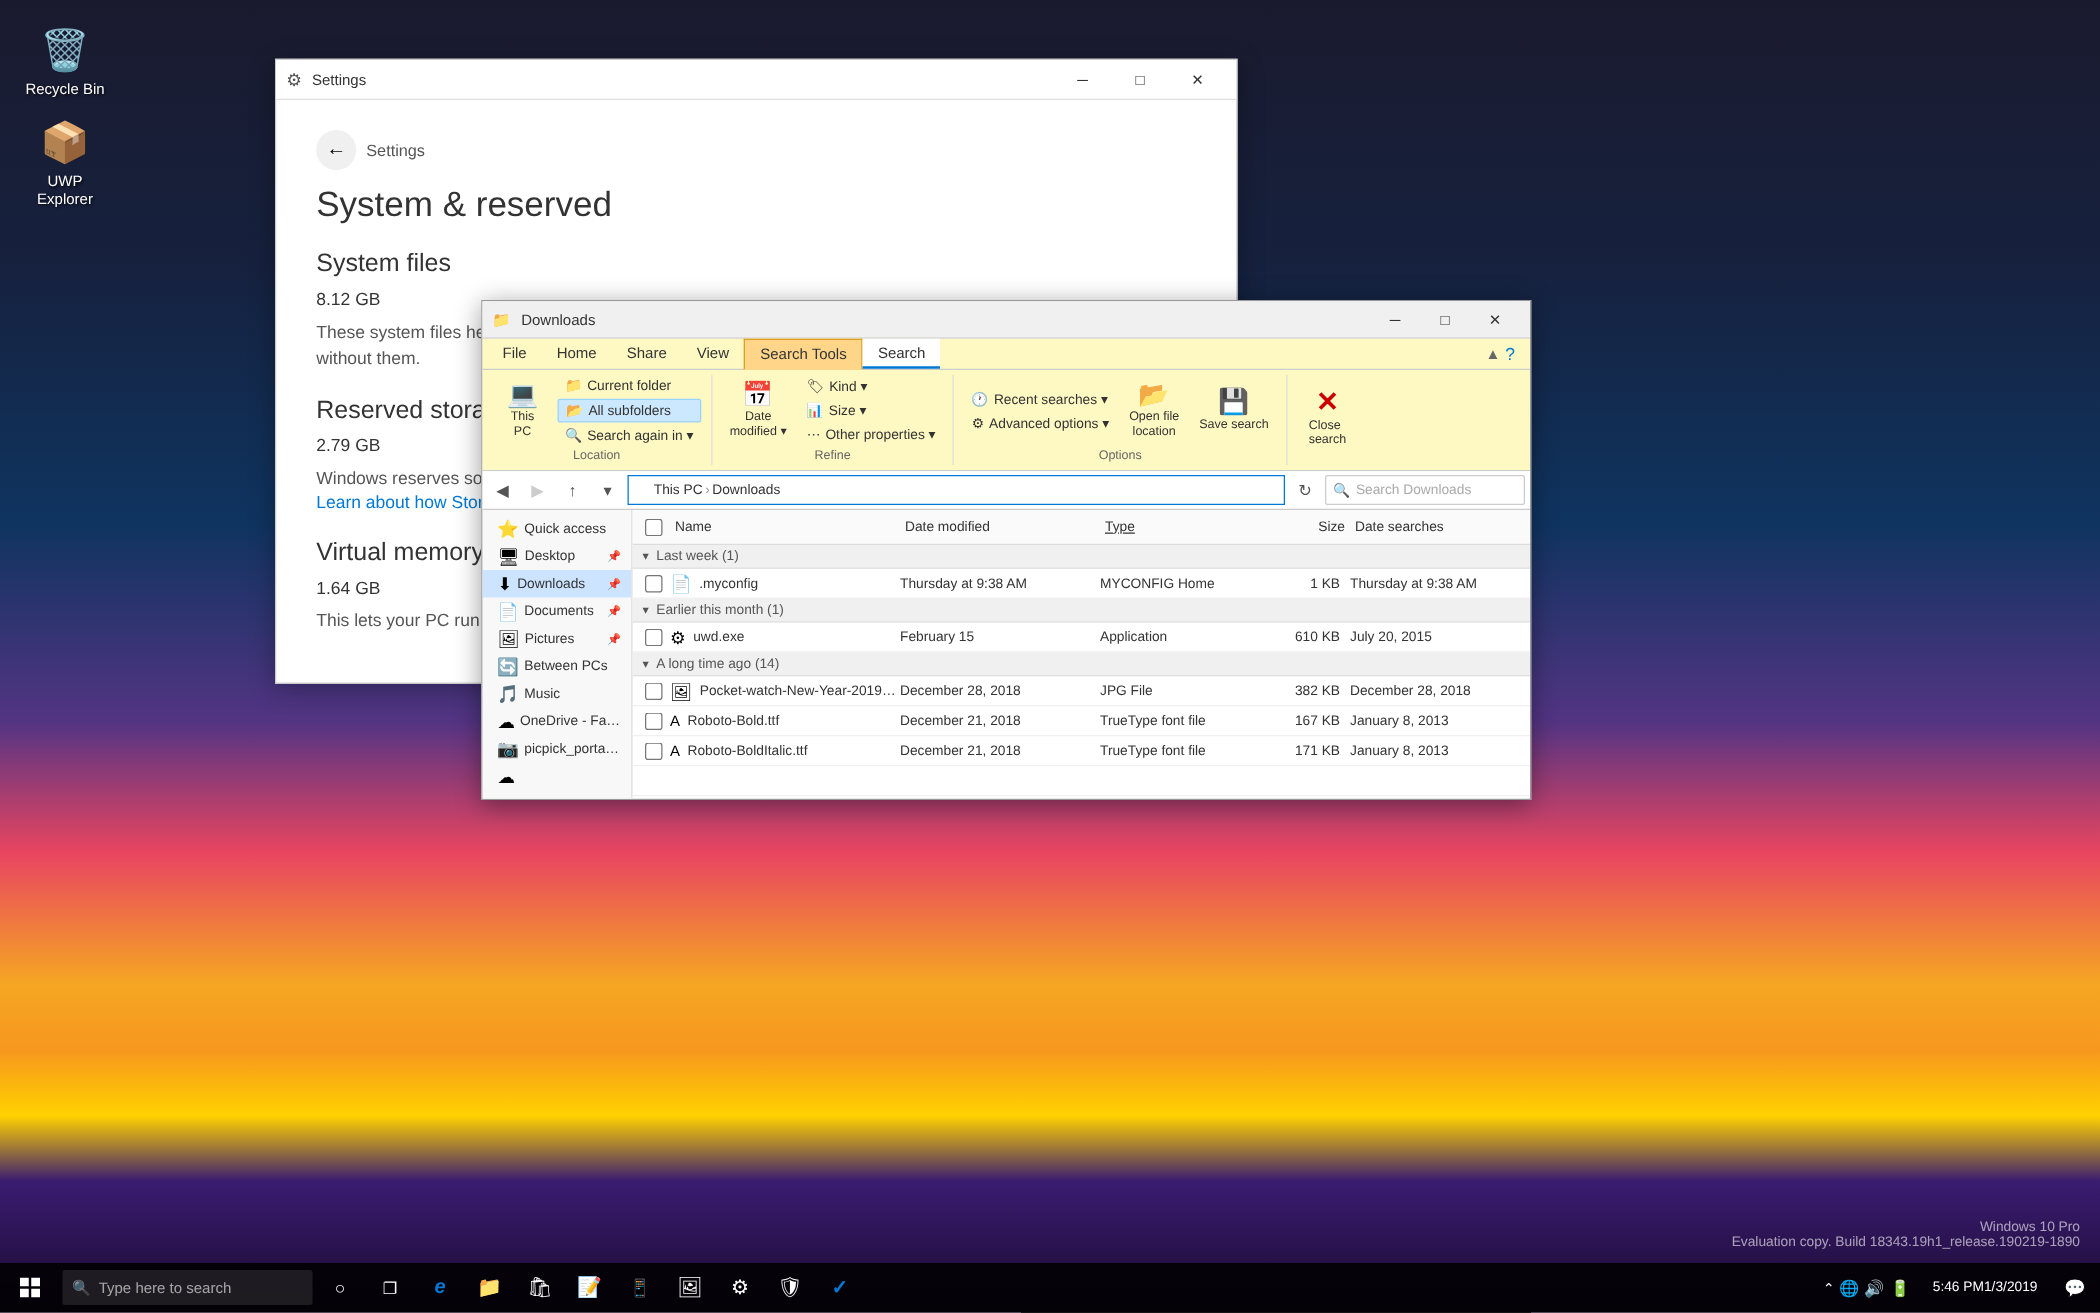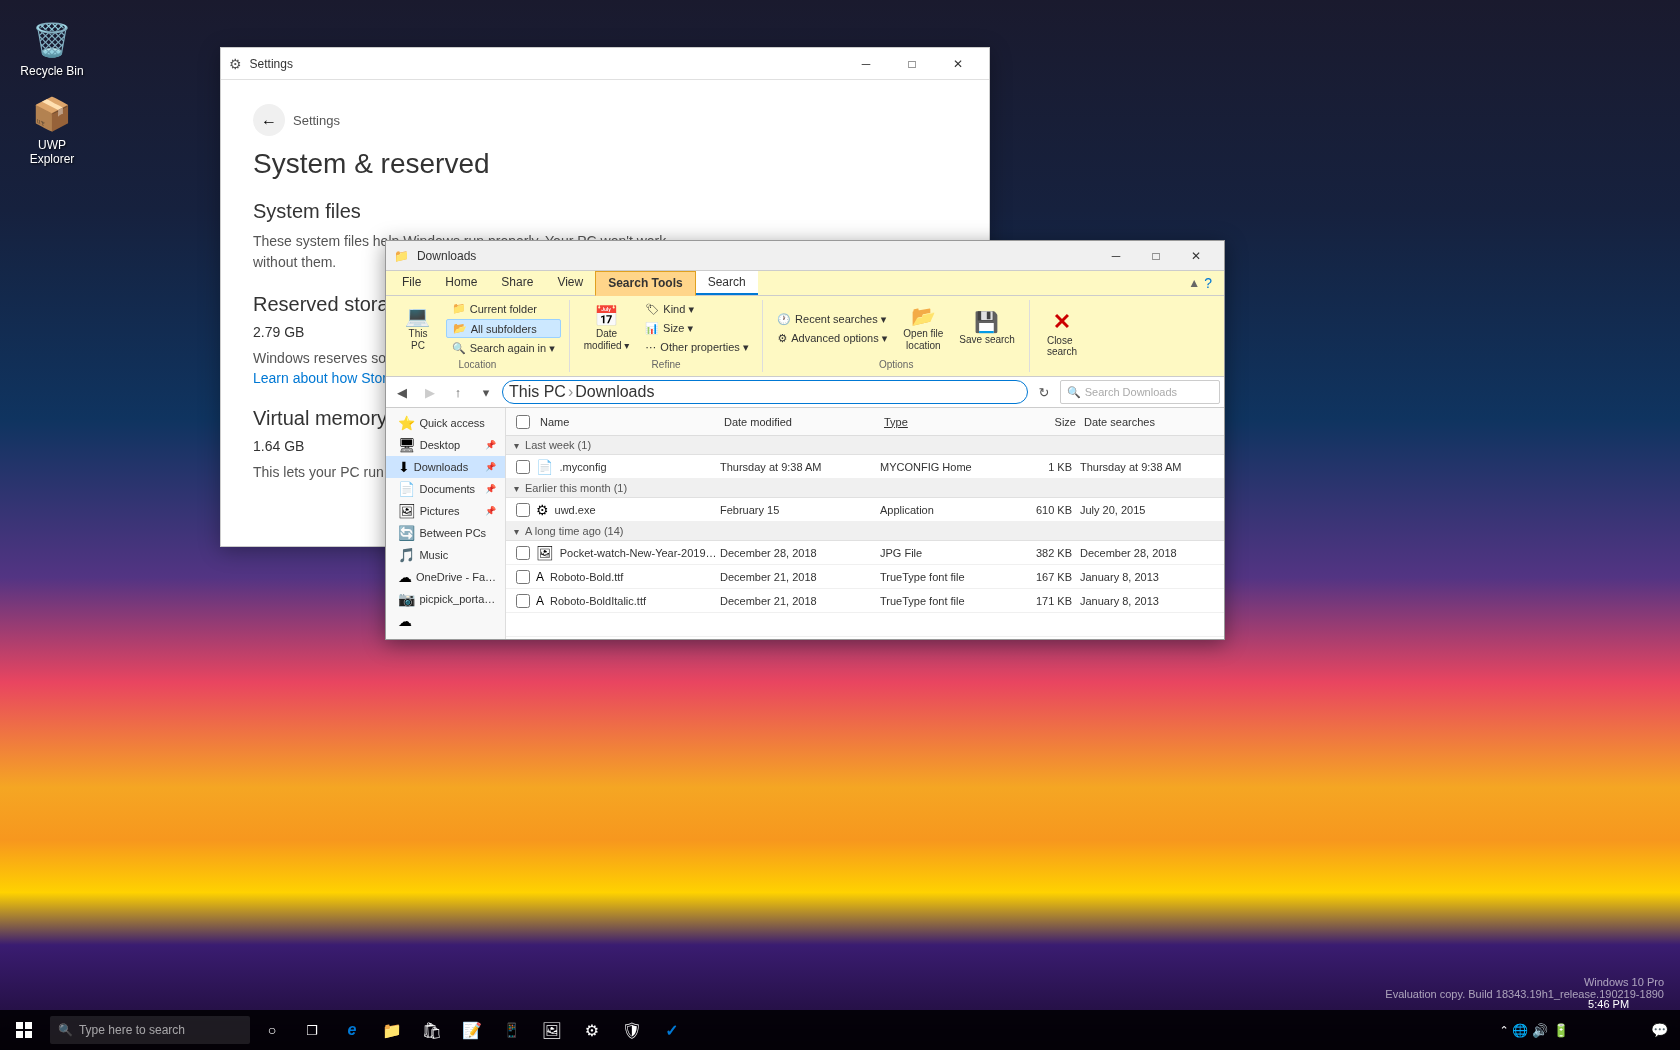--- a/index.html
+++ b/index.html
@@ -35,21 +35,21 @@
       height: 40px; background: rgba(0,0,0,0.85);
       display: flex; align-items: center;
       backdrop-filter: blur(10px);
     }
     .taskbar-start { width: 48px; height: 40px; display: flex; align-items: center; justify-content: center; cursor: pointer; }
     .taskbar-search { width: 200px; height: 28px; background: rgba(255,255,255,0.1); border-radius: 2px; display: flex; align-items: center; padding: 0 8px; cursor: pointer; margin: 0 2px; }
     .taskbar-search span { color: rgba(255,255,255,0.6); font-size: 12px; }
     .taskbar-icon { width: 40px; height: 40px; display: flex; align-items: center; justify-content: center; cursor: pointer; color: white; font-size: 16px; }
     .taskbar-right { margin-left: auto; display: flex; align-items: center; height: 40px; }
     .taskbar-sys { display: flex; align-items: center; padding: 0 8px; color: white; font-size: 11px; gap: 4px; }
-    .taskbar-clock { display: flex; flex-direction: column; align-items: center; justify-content: center; padding: 0 10px; color: white; font-size: 11px; height: 40px; cursor: pointer; gap: 40px; }
+    .taskbar-clock { display: flex; flex-direction: row; align-items: center; justify-content: center; padding: 0 10px; color: white; font-size: 11px; height: 40px; cursor: pointer; }
 
     
     .settings-window {
       position: absolute;
       top: 47px; left: 220px;
       width: 770px; height: 500px;
       background: white;
       border: 1px solid #ccc;
       box-shadow: 0 4px 20px rgba(0,0,0,0.3);
       display: flex; flex-direction: column;
@@ -89,21 +89,21 @@
       border-bottom: 1px solid #ccc;
     }
     .explorer-title-text { font-size: 12px; color: #333; flex: 1; margin-left: 4px; }
     .explorer-win-btn { width: 40px; height: 30px; display: flex; align-items: center; justify-content: center; cursor: pointer; font-size: 12px; color: #333; }
 
     
     .ribbon { background: #fef9c3; border-bottom: 1px solid #ccc; }
     .ribbon-tabs { display: flex; border-bottom: 1px solid #ccc; padding: 0 4px; }
     .ribbon-tab { padding: 4px 12px; font-size: 12px; cursor: pointer; color: #333; border-bottom: 2px solid transparent; }
     .ribbon-tab.active { color: #333; border-bottom: 2px solid transparent; background: white; }
-    .ribbon-tab.search-active { background: #ffd58a; border: 1px solid #e0a020; border-bottom: 1px solid #ffd58a; margin-bottom: -1px; font-weight: bold; }
+    .ribbon-tab.search-active { background: #ffd58a; border: 1px solid #e0a020; border-bottom: 1px solid #ffd58a; margin-bottom: -1px; }
     .ribbon-content { display: flex; padding: 4px 8px; gap: 4px; align-items: stretch; min-height: 68px; }
     .ribbon-group { display: flex; flex-direction: column; border-right: 1px solid #ddd; padding: 0 8px 0 0; margin-right: 4px; }
     .ribbon-group:last-child { border-right: none; }
     .ribbon-group-content { display: flex; gap: 4px; flex: 1; align-items: center; }
     .ribbon-group-label { font-size: 10px; color: #666; text-align: center; padding: 2px 0; }
     .ribbon-btn {
       display: flex; flex-direction: column; align-items: center; justify-content: center;
       padding: 2px 6px; cursor: pointer; border-radius: 2px; min-width: 48px;
       font-size: 10px; color: #333; gap: 2px;
     }
@@ -123,22 +123,22 @@
     .close-x { color: #cc0000; font-size: 22px; font-weight: bold; line-height: 1; }
 
     
     .address-bar {
       display: flex; align-items: center; padding: 3px 4px;
       border-bottom: 1px solid #ccc; gap: 4px; background: white;
     }
     .nav-btn { width: 24px; height: 24px; display: flex; align-items: center; justify-content: center; cursor: pointer; border-radius: 2px; font-size: 13px; color: #555; }
     .address-path {
       flex: 1; height: 24px; border: 1px solid #0078d4;
-      display: flex; align-items: center; padding: 0 6px; font-size: 16px;
-      background: white; border-radius: 12px;
+      display: flex; align-items: center; padding: 0 20px; font-size: 11px;
+      background: white; border-radius: 0;
     }
     .path-segment { color: #333; cursor: pointer; }
     .path-separator { color: #999; margin: 0 2px; }
     .search-box {
       width: 160px; height: 24px; border: 1px solid #ccc; border-radius: 2px;
       display: flex; align-items: center; padding: 0 6px;
       background: white; font-size: 12px;
     }
     .search-box-icon { color: #555; margin-right: 4px; font-size: 11px; }
     .refresh-btn { width: 24px; height: 24px; display: flex; align-items: center; justify-content: center; cursor: pointer; font-size: 13px; color: #555; }
@@ -236,20 +236,21 @@
       </div>
     </div>
     <div class="settings-content">
       <div class="settings-back">
         <div class="back-btn">←</div>
         <span style="font-size:13px; color:#555;">Settings</span>
       </div>
       <div class="settings-page-title">System &amp; reserved</div>
 
       <div class="settings-section-title">System files</div>
+      <div class="settings-size">8.12 GB</div>
       <div class="settings-desc">These system files help Windows run properly. Your PC won't work<br>without them.</div>
 
       <div class="settings-section-title">Reserved storage</div>
       <div class="settings-size">2.79 GB</div>
       <div class="settings-desc">Windows reserves some st...</div>
       <a href="#" class="settings-link">Learn about how Storage R...</a>
 
       <div class="settings-section-title">Virtual memory</div>
       <div class="settings-size">1.64 GB</div>
       <div class="settings-desc">This lets your PC run multi...</div>

